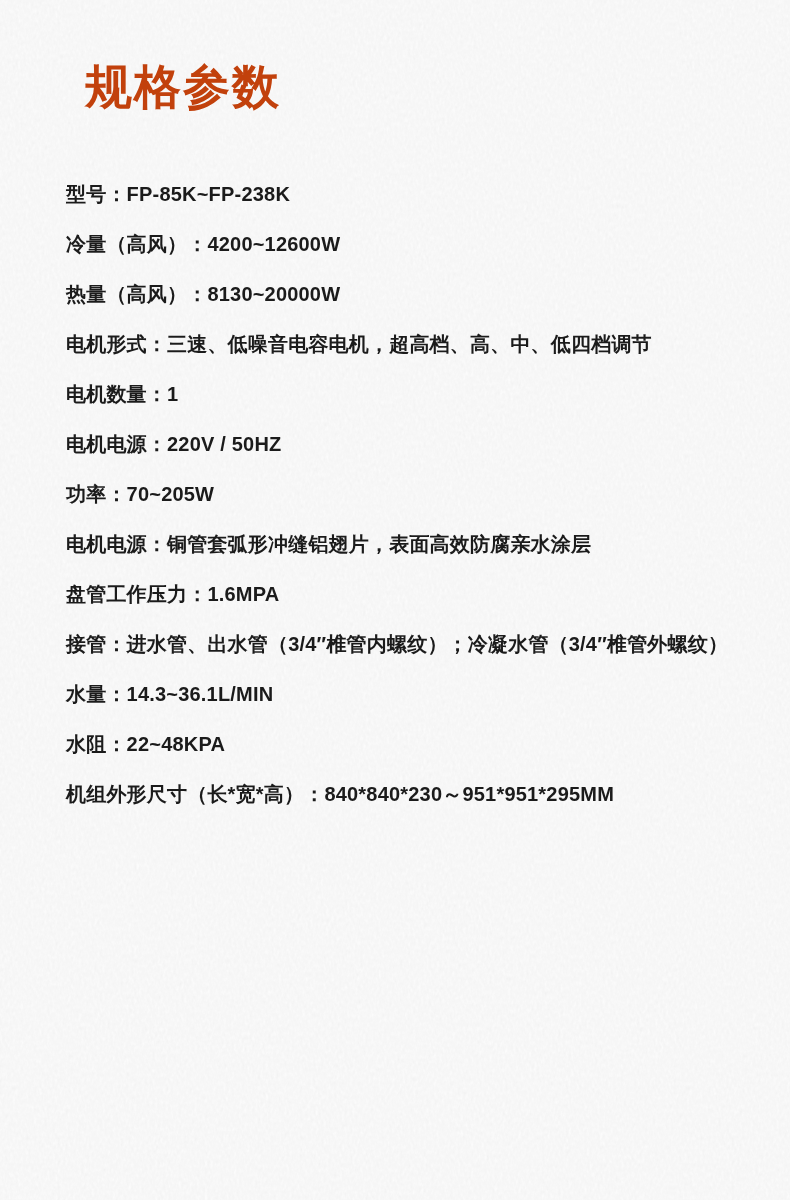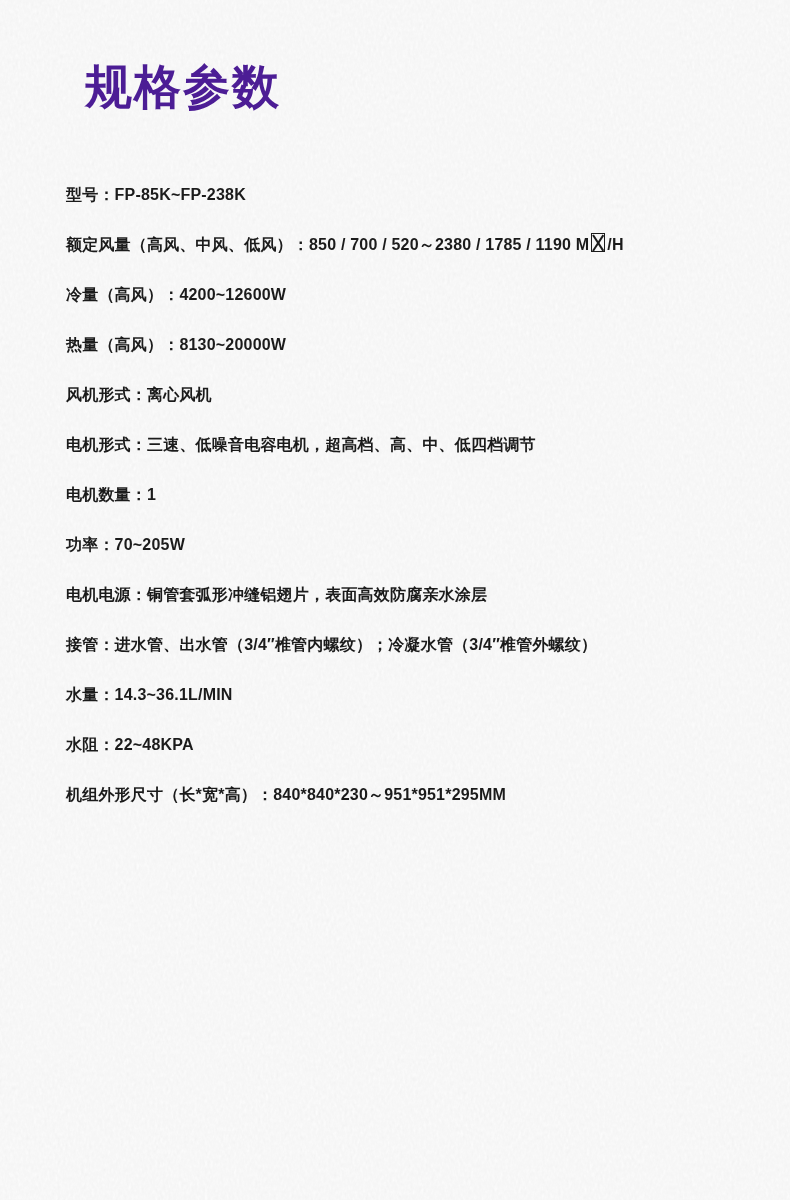--- a/index.html
+++ b/index.html
@@ -19,29 +19,29 @@
     width: 790px; height: 1200px;
     pointer-events: none;
   }
   .title {
     position: absolute;
     left: 85px; top: 56px;
     margin: 0;
     font-size: 47px;
     font-weight: 700;
     letter-spacing: 2px;
-    color: #4c1d95;
+    color: #c2410c;
   }
   .specs {
     position: absolute;
     left: 66px; top: 181px; right: 20px;
   }
   .spec-row {
     height: 50px;
-    font-size: 16px;
+    font-size: 20px;
     line-height: 27px;
     font-weight: 600;
     color: #1b1b1b;
     white-space: nowrap;
     letter-spacing: 0.2px;
   }
   .glyph-box {
     display: inline-block;
     width: 12px; height: 17px;
     border: 1.6px solid #1b1b1b;
@@ -74,27 +74,27 @@
         <feFuncB type="table" tableValues="0.865 1"></feFuncB>
       </feComponentTransfer>
     </filter>
     <rect width="790" height="1200" filter="url(#paperGrain)"></rect>
   </svg>
 
   <h1 class="title">规格参数</h1>
 
   <div class="specs">
       <div class="spec-row"><span>型号：</span><span>FP-85K~FP-238K</span></div>
-      <div class="spec-row"><span>额定风量（高风、中风、低风）：</span><span>850 / 700 / 520～2380 / 1785 / 1190 M</span><span class="glyph-box"></span><span>/H</span></div>
       <div class="spec-row"><span>冷量（高风）：</span><span>4200~12600W</span></div>
       <div class="spec-row"><span>热量（高风）：</span><span>8130~20000W</span></div>
-      <div class="spec-row"><span>风机形式：</span><span>离心风机</span></div>
       <div class="spec-row"><span>电机形式：</span><span>三速、低噪音电容电机，超高档、高、中、低四档调节</span></div>
       <div class="spec-row"><span>电机数量：</span><span>1</span></div>
+      <div class="spec-row"><span>电机电源：</span><span>220V / 50HZ</span></div>
       <div class="spec-row"><span>功率：</span><span>70~205W</span></div>
       <div class="spec-row"><span>电机电源：</span><span>铜管套弧形冲缝铝翅片，表面高效防腐亲水涂层</span></div>
+      <div class="spec-row"><span>盘管工作压力：</span><span>1.6MPA</span></div>
       <div class="spec-row"><span>接管：</span><span>进水管、出水管（3/4″椎管内螺纹）；冷凝水管（3/4″椎管外螺纹）</span></div>
       <div class="spec-row"><span>水量：</span><span>14.3~36.1L/MIN</span></div>
       <div class="spec-row"><span>水阻：</span><span>22~48KPA</span></div>
       <div class="spec-row"><span>机组外形尺寸（长*宽*高）：</span><span>840*840*230～951*951*295MM</span></div>
     </div>
 
 </div>
 
 </body></html>

